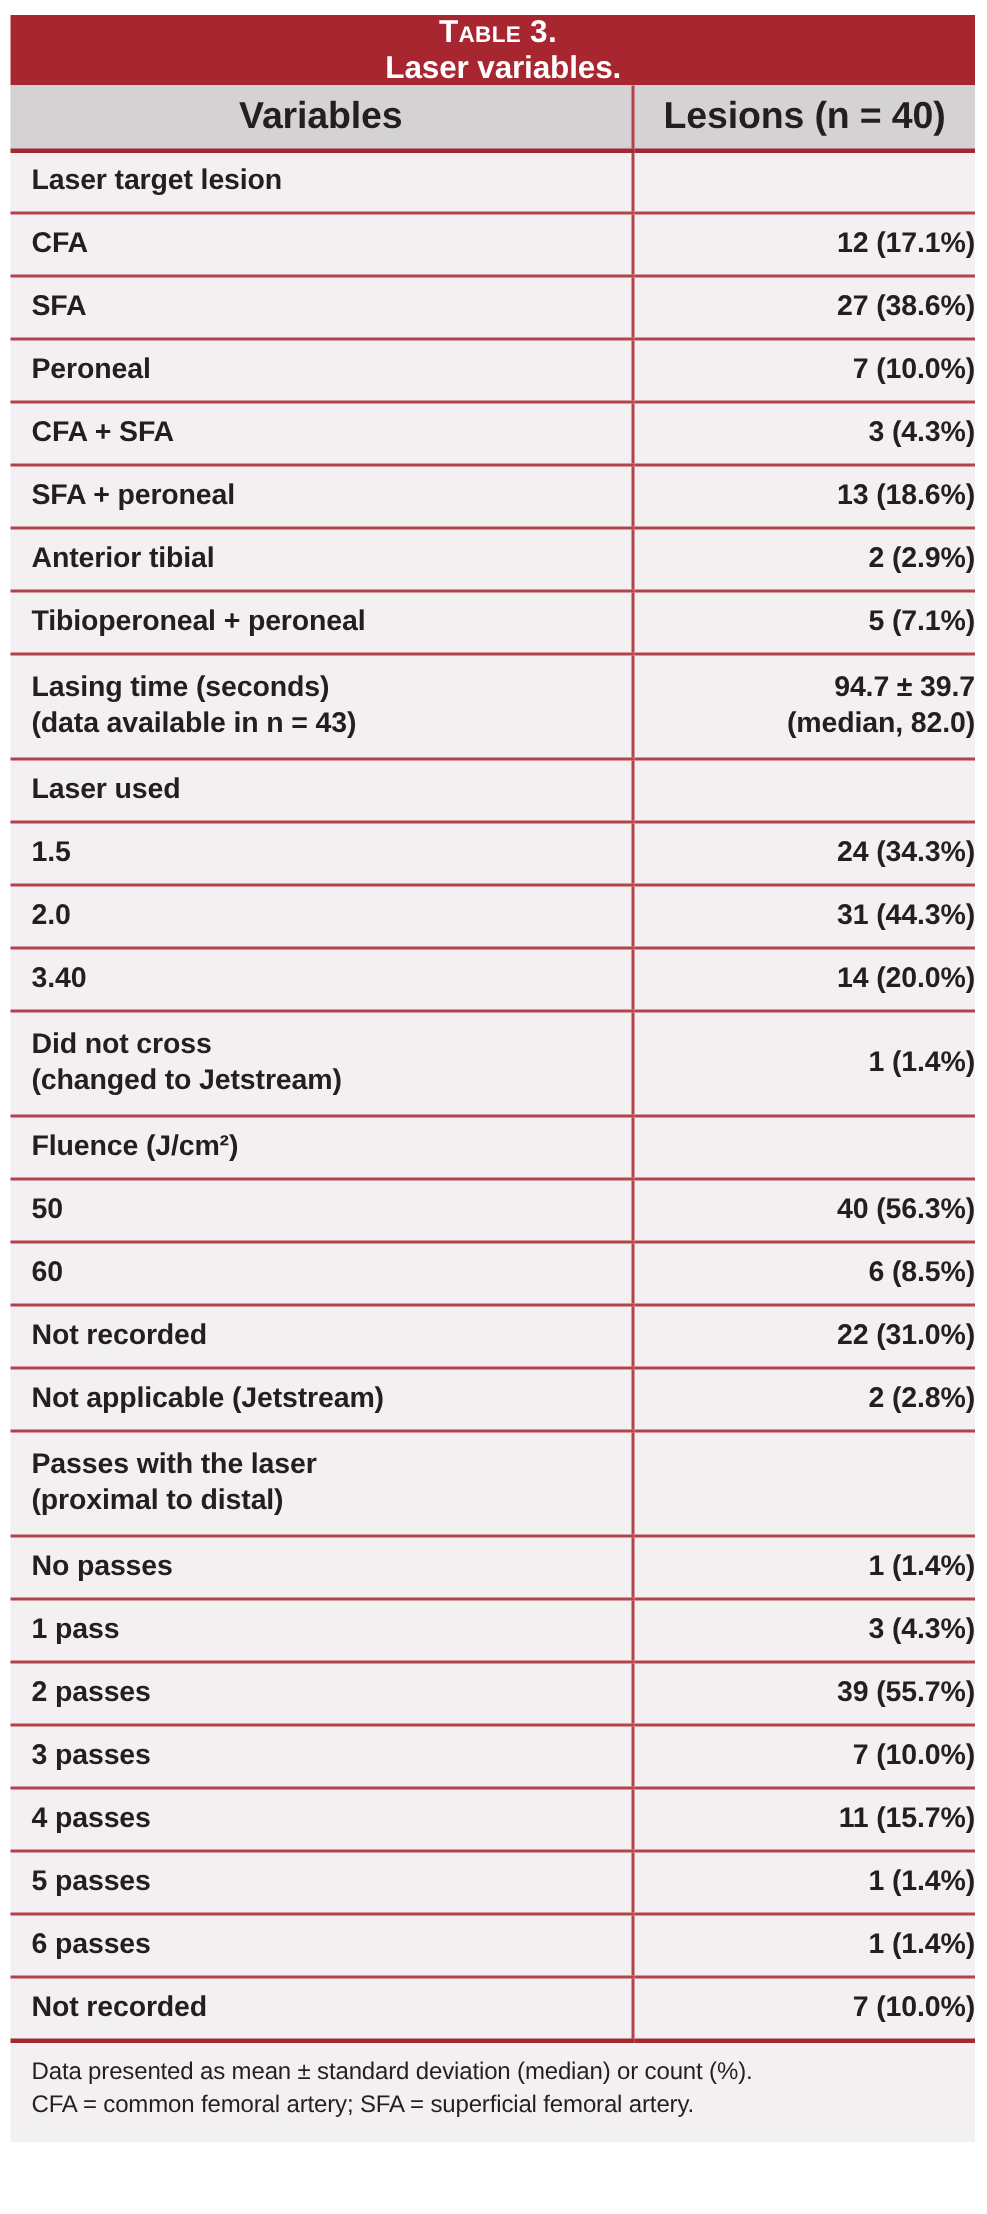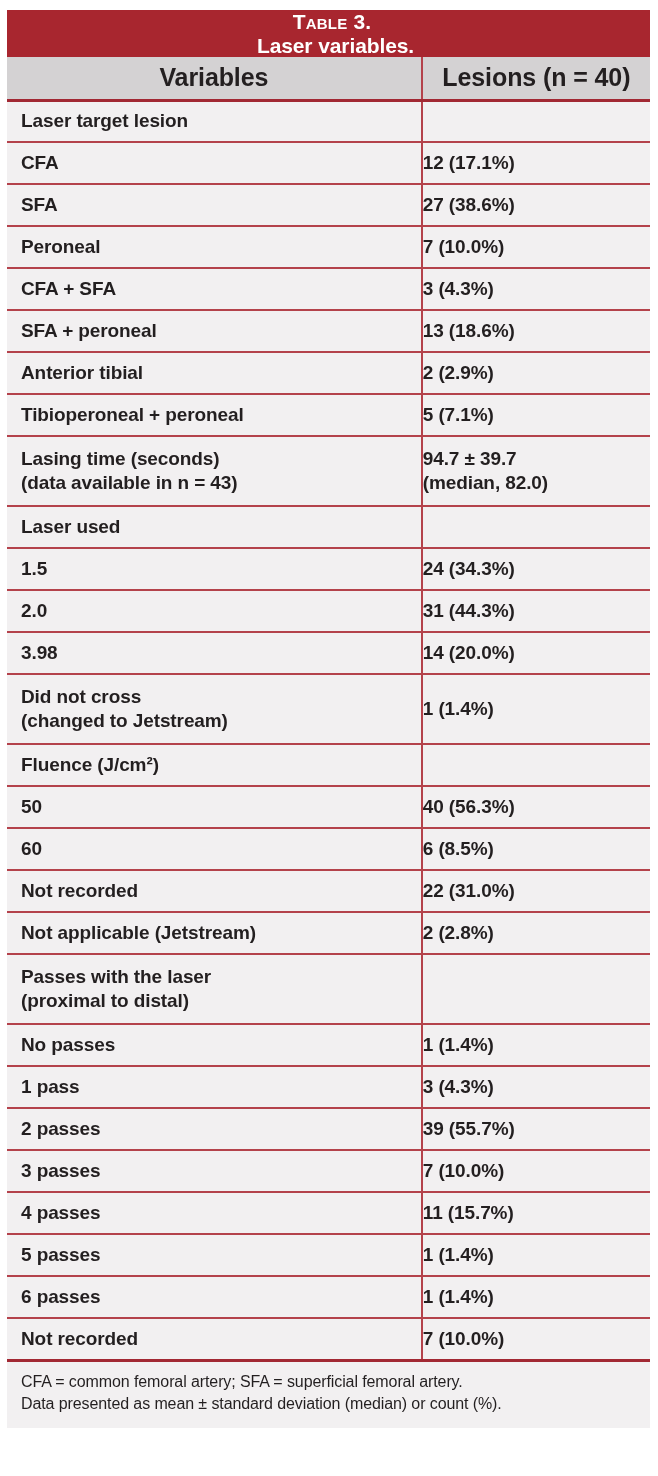--- a/index.html
+++ b/index.html
@@ -64,21 +64,21 @@
   tbody tr:last-child td{border-bottom:3px solid var(--strong-red);}
   td.cell-label{
     text-align:left;
     padding-left:14px;
     white-space:pre-line;
     line-height:1.25;
     border-radius:11px;
   }
   tr.item td.cell-label{}
   td.cell-value{
-    text-align:left;
+    text-align:right;
     white-space:pre-line;
     line-height:1.25;
   }
   .footnote{
     background:var(--row-bg);
     padding:9px 14px 13px 14px;
     font-size:16px;
     font-weight:normal;
     line-height:1.38;
   }
@@ -163,21 +163,21 @@
     <td class="cell-label">1.5</td>
     <td class="cell-value">24 (34.3%)</td>
   </tr>
 
   <tr class="item">
     <td class="cell-label">2.0</td>
     <td class="cell-value">31 (44.3%)</td>
   </tr>
 
   <tr class="item">
-    <td class="cell-label">3.98</td>
+    <td class="cell-label">3.40</td>
     <td class="cell-value">14 (20.0%)</td>
   </tr>
 
   <tr class="item two-line">
     <td class="cell-label">Did not cross
 (changed to Jetstream)</td>
     <td class="cell-value">1 (1.4%)</td>
   </tr>
 
   <tr class="section">
@@ -247,18 +247,18 @@
   </tr>
 
   <tr class="item">
     <td class="cell-label">Not recorded</td>
     <td class="cell-value">7 (10.0%)</td>
   </tr>
 </tbody>
     </table>
 
     <div class="footnote">
+      <div>Data presented as mean ± standard deviation (median) or count (%).</div>
       <div>CFA = common femoral artery; SFA = superficial femoral artery.</div>
-      <div>Data presented as mean ± standard deviation (median) or count (%).</div>
     </div>
 
   </div>
 </div>
 
 </body></html>

